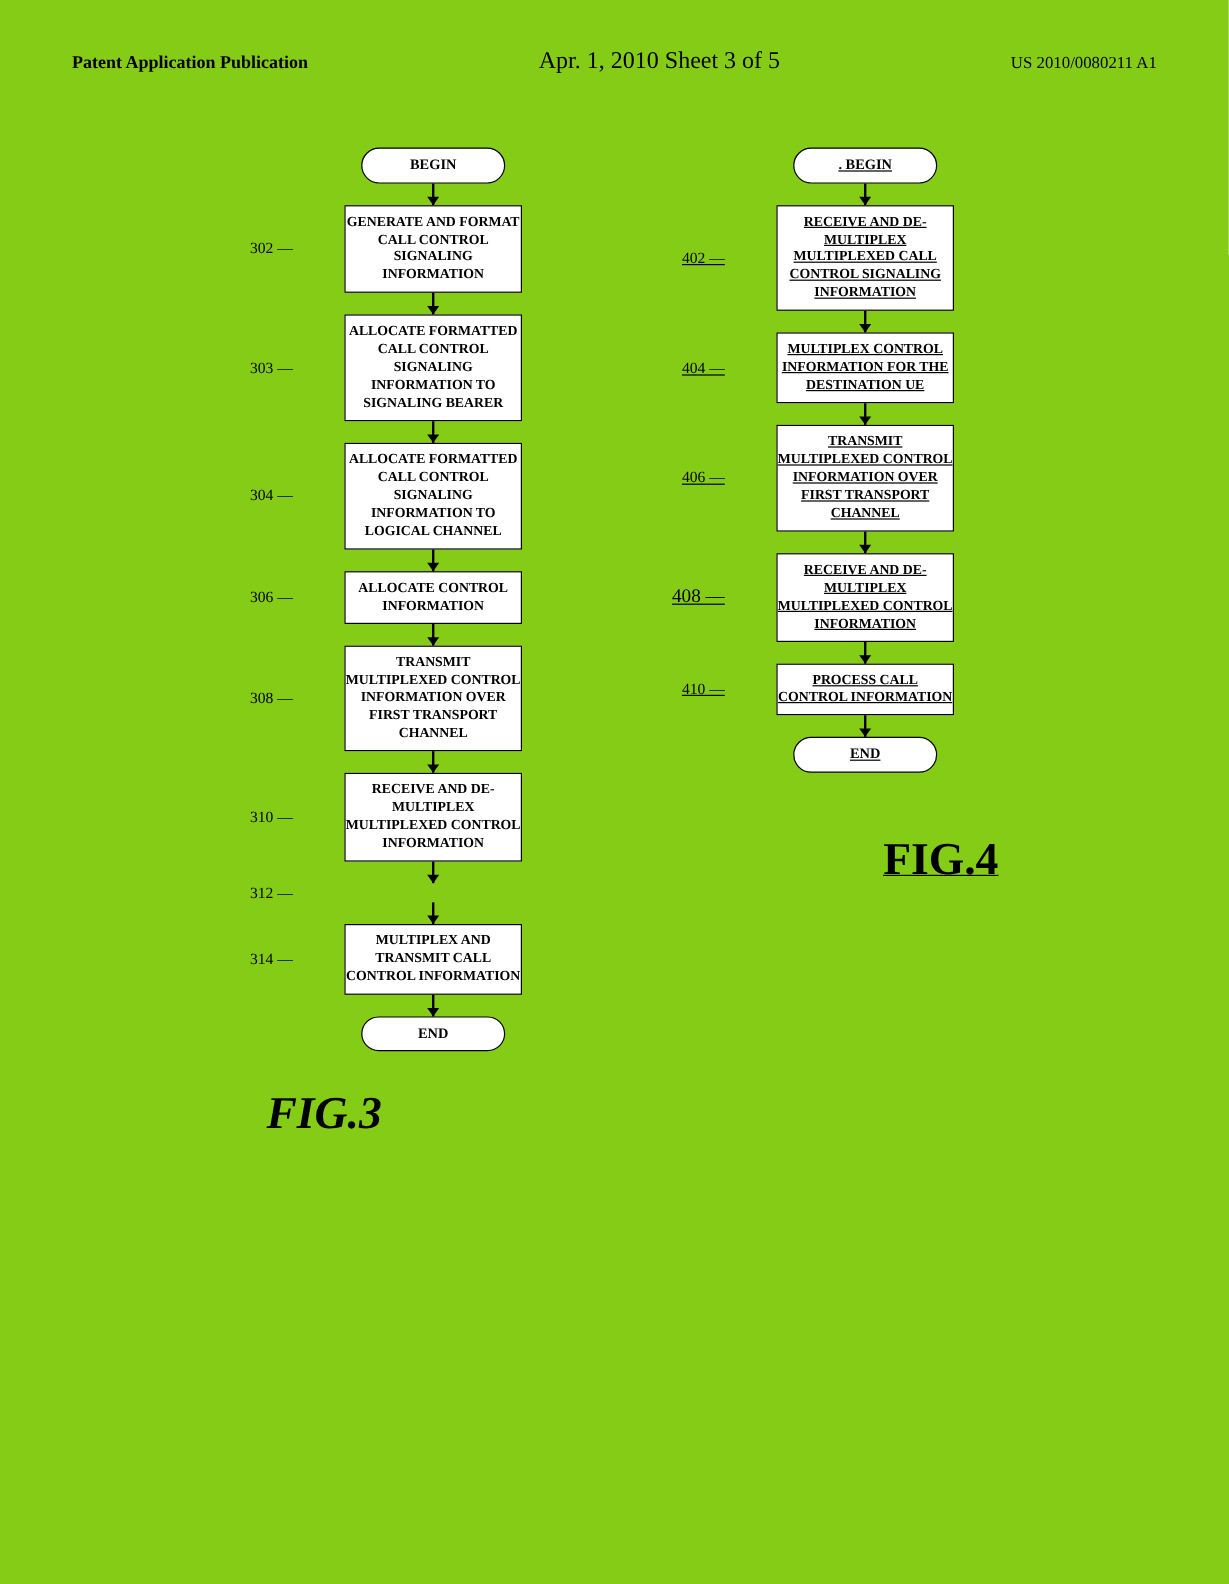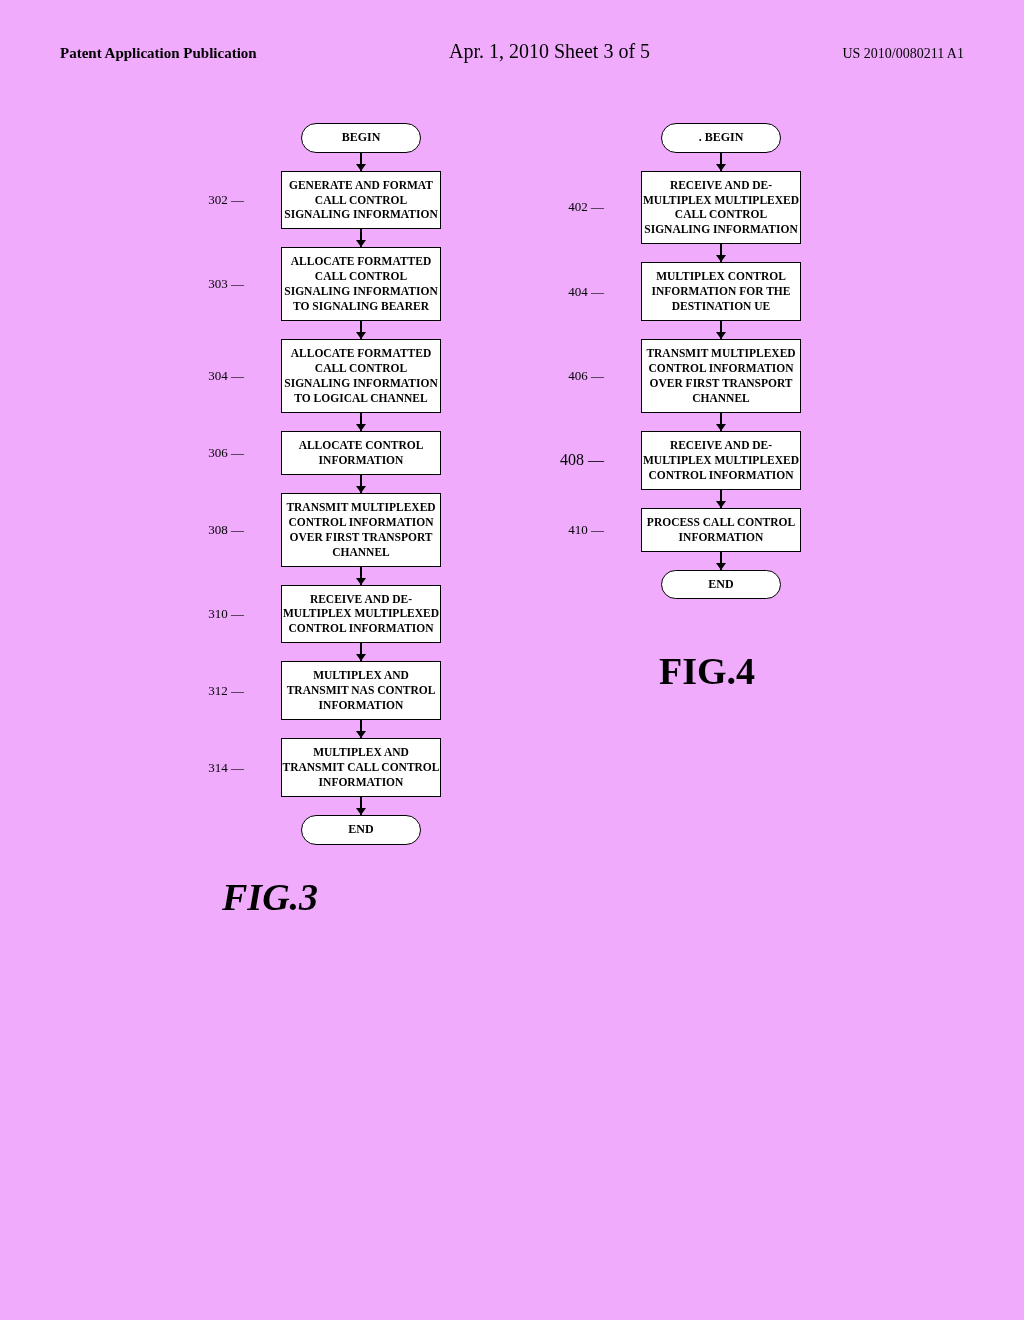--- a/index.html
+++ b/index.html
@@ -9,21 +9,21 @@
       width: 1024px;
       min-height: 1320px;
       position: relative;
       overflow-x: hidden;
     }
 
     .page {
       width: 1024px;
       min-height: 1320px;
       padding: 40px 60px;
-      background: #f0abfc;
+      background: #84cc16;
     }
 
     .header {
       display: flex;
       justify-content: space-between;
       align-items: baseline;
       margin-bottom: 60px;
       font-size: 14px;
     }
 
@@ -56,21 +56,21 @@
       min-width: 280px;
     }
 
     .flow-box {
       border: 1.5px solid #000;
       padding: 6px 0;
       text-align: center;
       font-size: 11.5px;
       font-weight: bold;
       line-height: 1.3;
-      width: 160px;
+      width: 148px;
       background: #fff;
     }
 
     .flow-oval {
       border: 1.5px solid #000;
       border-radius: 50px;
       padding: 6px 20px;
       text-align: center;
       font-size: 12px;
       font-weight: bold;
@@ -227,23 +227,20 @@
 
         <div class="arrow-row">
           <div class="arrow-label-space"></div>
           <div class="arrow-center">
               <div class="arrow"></div>
             </div>
         </div>
 
         <div class="arrow-row">
           <div class="arrow-label-space" style="display:flex;align-items:center;justify-content:flex-end;padding-right:6px;font-size:13px;">312 —</div>
-          <div class="arrow-center">
-            <div class="flow-box">MULTIPLEX AND TRANSMIT NAS CONTROL INFORMATION</div>
-          </div>
         </div>
 
         <div class="arrow-row">
           <div class="arrow-label-space"></div>
           <div class="arrow-center">
               <div class="arrow"></div>
             </div>
         </div>
 
         <div class="arrow-row">
@@ -267,21 +264,21 @@
           </div>
         </div>
 
       </div>
 
       <div style="margin-top:30px; margin-left:30px;font-style:italic;">
         <span style="font-size:38px; font-weight:bold; font-family:'Times New Roman',serif;">FIG.3</span>
       </div>
     </div>
 
-    <div style="display:flex; flex-direction:column; align-items:center; margin-left: 40px;">
+    <div style="display:flex; flex-direction:column; align-items:flex-end; margin-left: 40px; text-decoration: underline;">
       <div class="flowchart">
 
         <div class="arrow-row">
           <div class="arrow-label-space"></div>
           <div class="arrow-center">
             <div class="flow-oval">. BEGIN</div>
           </div>
         </div>
 
         <div class="arrow-row">

